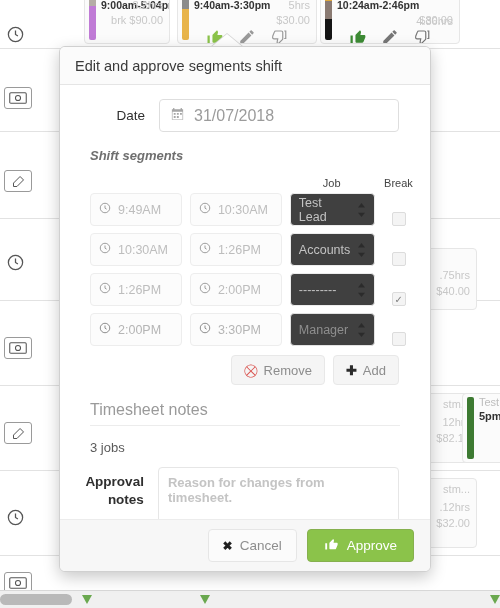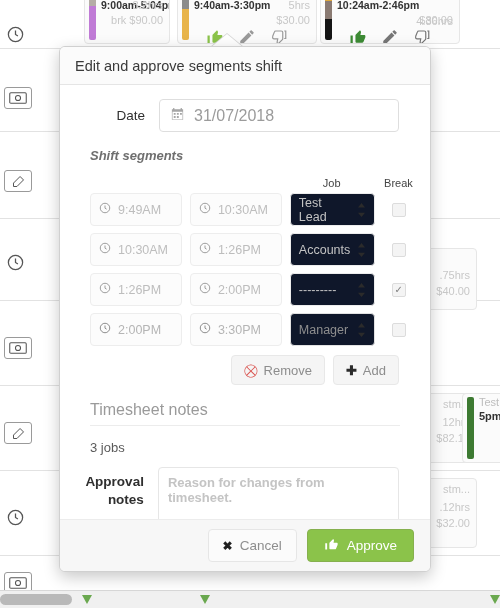--- a/index.html
+++ b/index.html
@@ -260,21 +260,21 @@
   .col-d { width: 36px; margin-left: 8px; text-align: center; }
 
   .seg-head-label {
     font-size: 11px;
     color: #444;
     text-align: center;
   }
 
   .seg-row {
     display: flex;
-    align-items: center;
+    align-items: flex-end;
     margin-bottom: 7px;
   }
 
   .time-input {
     height: 33px;
     border: 1px solid #ededed;
     border-radius: 4px;
     background: #fcfcfc;
     display: flex;
     align-items: center;
@@ -283,21 +283,21 @@
     box-sizing: border-box;
     font-size: 12.5px;
     color: #bdbdbd;
   }
   .time-input.bright { color: #b5b5b5; }
 
   .select-box {
     height: 33px;
     border: 1px solid #ededed;
     border-radius: 4px;
-    background: #0f172a;
+    background: #404040;
     display: flex;
     align-items: center;
     justify-content: space-between;
     padding: 0 8px;
     box-sizing: border-box;
     font-size: 12.5px;
     color: #c3c3c3;
   }
   .select-box.strong { color: #8e8e8e; border-color: #e2e2e2; }
   .spin {

